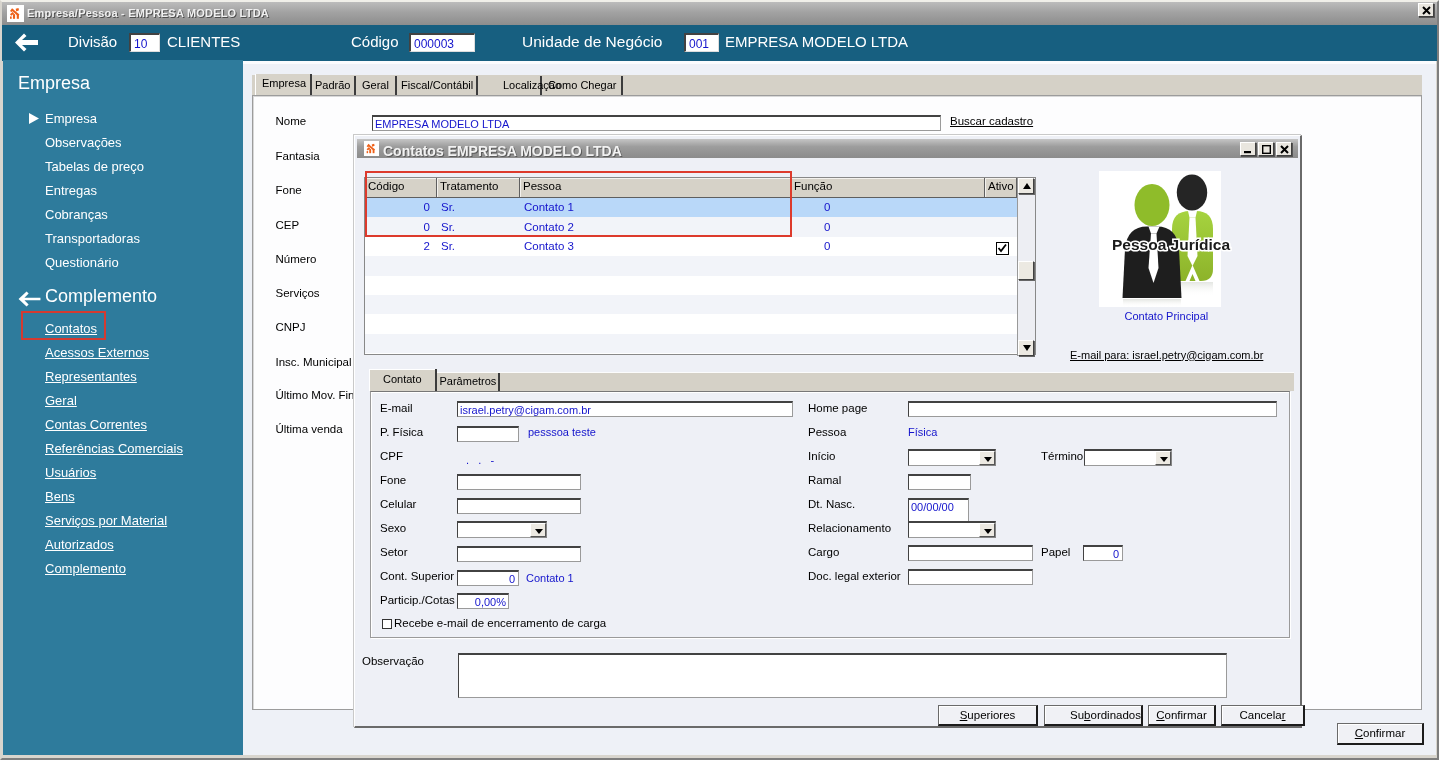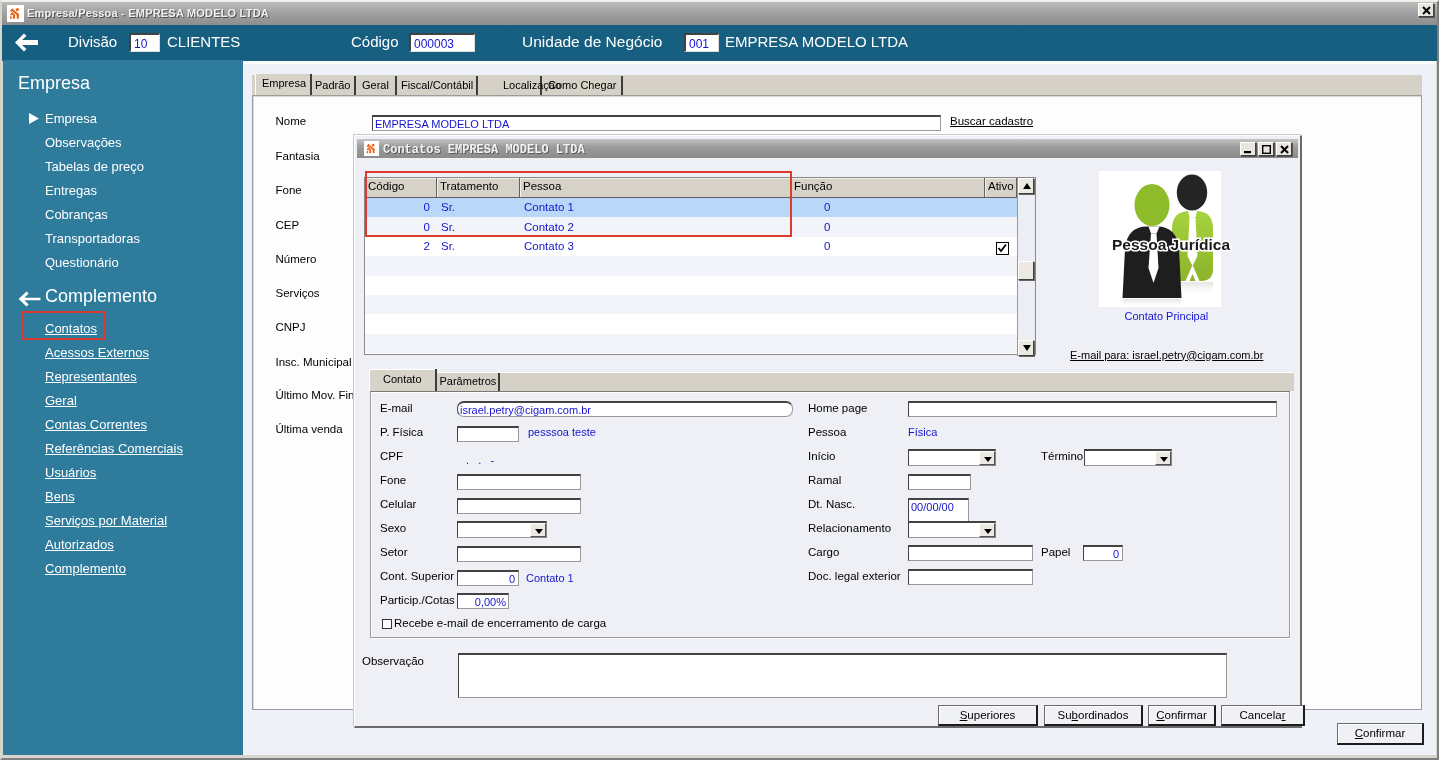--- a/index.html
+++ b/index.html
@@ -153,21 +153,21 @@
       <g fill="#ee6018">
         <path d="M2.8 5.6 L4.8 3 L6.6 4.6 L4.2 6.6 Z"></path>
         <path d="M8.2 3.6 L10.8 2.9 L11.3 5 L8.7 6 Z"></path>
         <path d="M6 4.3 L11.7 9 L10.2 10.3 L4.9 5.6 Z"></path>
         <path d="M2.8 8.7 L5.3 6.5 L6.7 8.1 L4 10.2 Z"></path>
         <path d="M5.6 8.6 L7.6 8.6 L7.6 13 L5.6 13 Z"></path>
         <path d="M9.2 8.4 L11.2 8.4 L11.2 13 L9.2 13 Z"></path>
         <path d="M2.8 10.8 L4.4 10.8 L4.4 13 L2.8 13 Z"></path>
       </g>
     </svg>
-    <div class="abs" style="left:26px;top:3.5px;font-size:12px;font-weight:bold;color:#f2f2f2;text-shadow:1px 1px 0 #5a5a5a;font-family:Liberation Mono, monospace;">Contatos EMPRESA MODELO LTDA</div>
+    <div class="abs" style="left:26px;top:3.5px;font-size:14px;font-weight:bold;color:#f2f2f2;text-shadow:1px 1px 0 #5a5a5a;">Contatos EMPRESA MODELO LTDA</div>
     <div class="closebtn" style="right:6px;top:3px;">
         <svg width="9" height="9" viewBox="0 0 9 9">
           <path d="M1 1 L8 8 M8 1 L1 8" stroke="#000" stroke-width="2"></path>
         </svg>
       </div>
     <div class="closebtn" style="right:24px;top:3px;">
         <svg width="9" height="9" viewBox="0 0 9 9">
           <rect x="0.5" y="0.5" width="8" height="8" fill="none" stroke="#000" stroke-width="1.8"></rect>
         </svg>
       </div>
@@ -257,21 +257,21 @@
   <div class="tabband" style="left:14px;top:235.6px;width:925px;height:19px;border:none;border-top:1px solid #fcfcfc;"></div>
   <div class="abs" style="left:13.8px;top:233.3px;width:66.6px;height:21.4px;background:#d7d3c9;border-left:1px solid #fff;border-top:1px solid #fff;"></div>
   <div class="abs" style="left:80.4px;top:233.3px;width:2px;height:21.4px;background:#3c3c3c;"></div>
   <div class="abs tabtx" style="left:28px;top:237px;">Contato</div>
   <div class="abs" style="left:143px;top:237px;width:2px;height:18px;background:#3c3c3c;"></div>
   <div class="abs tabtx" style="left:84.5px;top:239px;">Parâmetros</div>
 
   <div class="abs" style="left:15px;top:255px;width:920px;height:247px;border:1px solid #9a9a9a;border-top-color:#777;box-shadow:1px 1px 0 #fff, inset 1px 1px 0 #fff;background:#eef0f6;"></div>
 
   <label class="f" style="left:25px;top:265.5px">E-mail</label>
-  <div class="inp" style="left:102px;top:265px;width:336px;height:16px;border-radius:7px;">israel.petry@cigam.com.br</div>
+  <div class="inp" style="left:102px;top:265px;width:336px;height:16px;">israel.petry@cigam.com.br</div>
   <label class="f" style="left:25px;top:289.5px">P. Física</label>
   <div class="inp" style="left:102px;top:290px;width:62px;height:16px;"></div>
   <div class="abs blue" style="left:173px;top:290px;">pesssoa teste</div>
   <label class="f" style="left:25px;top:313.5px">CPF</label>
   <div class="abs blue" style="left:111px;top:318px;">.&nbsp;&nbsp;&nbsp;.&nbsp;&nbsp;&nbsp;-</div>
   <label class="f" style="left:25px;top:337.5px">Fone</label>
   <div class="inp" style="left:102px;top:338px;width:124px;height:16px;"></div>
   <label class="f" style="left:25px;top:361.5px">Celular</label>
   <div class="inp" style="left:102px;top:362px;width:124px;height:16px;"></div>
   <label class="f" style="left:25px;top:385.5px">Sexo</label>
@@ -313,16 +313,16 @@
   <label class="f" style="left:453px;top:409.5px">Cargo</label>
   <div class="inp" style="left:553px;top:409px;width:125px;height:16px;"></div>
   <label class="f" style="left:686px;top:409.5px">Papel</label>
   <div class="inp" style="left:728px;top:409px;width:40px;height:16px;text-align:right;padding-right:3px;">0</div>
   <label class="f" style="left:453px;top:433.5px">Doc. legal exterior</label>
   <div class="inp" style="left:553px;top:433px;width:125px;height:16px;"></div>
 
   <label class="f" style="left:7px;top:518.5px">Observação</label>
   <div class="inp" style="left:103px;top:517px;width:769px;height:45px;"></div>
   <div class="btn3d" style="left:583px;top:569px;width:100px;height:21px;line-height:18px;"><u>S</u>uperiores</div>
-  <div class="btn3d" style="left:689px;top:569px;width:99px;height:21px;line-height:18px;">Su<u>b</u>ordinados</div>
+  <div class="btn3d" style="left:689px;top:569px;width:99px;height:21px;line-height:18px;text-align:right;">Su<u>b</u>ordinados</div>
   <div class="btn3d" style="left:793px;top:569px;width:68px;height:21px;line-height:18px;"><u>C</u>onfirmar</div>
   <div class="btn3d" style="left:866px;top:569px;width:84px;height:21px;line-height:18px;">Cancela<u>r</u></div>
 </div>
 
 </body></html>

